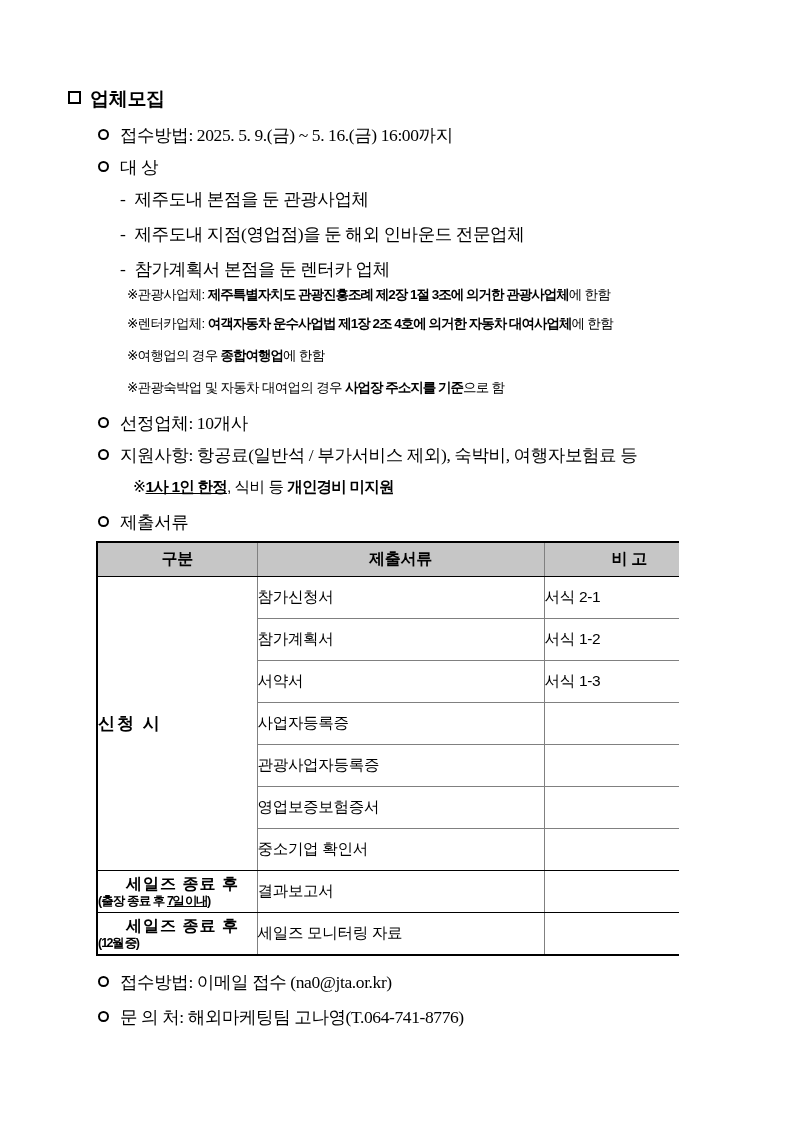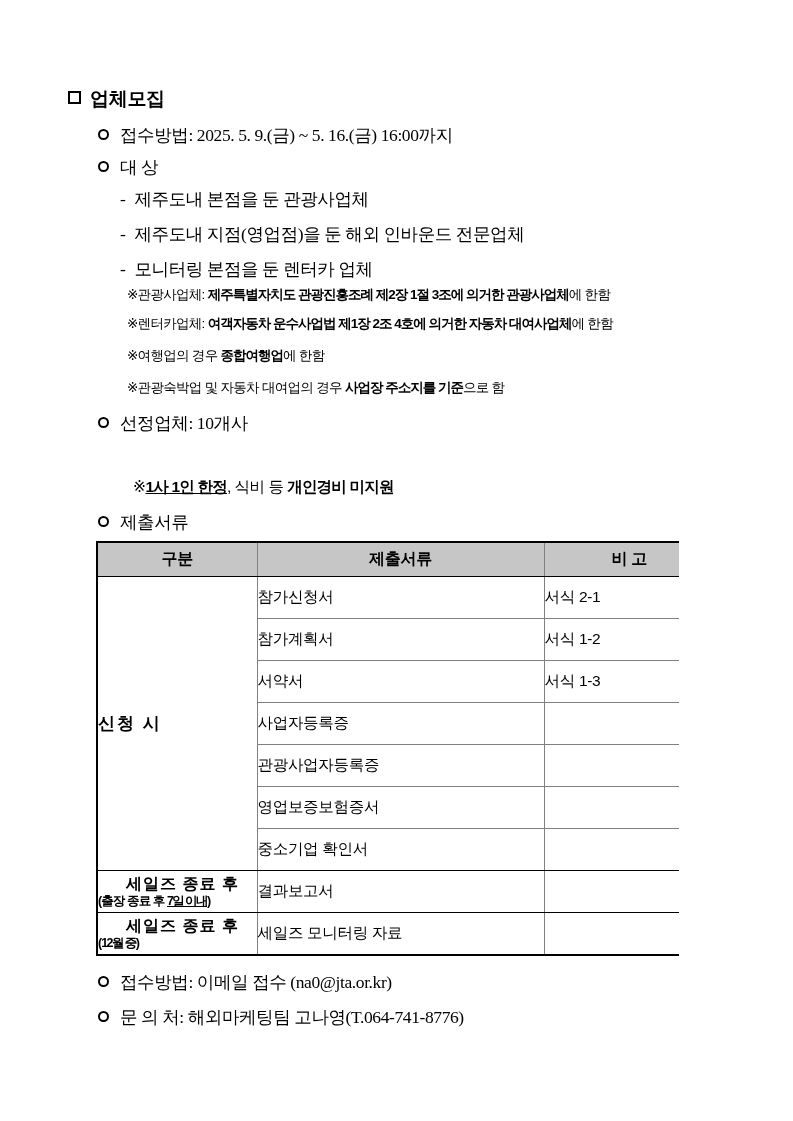--- a/index.html
+++ b/index.html
@@ -177,40 +177,43 @@
     <span class="bul"></span><span>대        상</span>
   </div>
 
   <div class="dash" style="top:222px;">
     <span class="dsh">-</span><span>제주도내 지점(영업점)을 둔 해외 인바운드 전문업체</span>
   </div>
   <div class="dash" style="top:187px;">
     <span class="dsh">-</span><span>제주도내 본점을 둔 관광사업체</span>
   </div>
   <div class="dash" style="top:257px;">
-    <span class="dsh">-</span><span>모니터링 본점을 둔 렌터카 업체</span>
+    <span class="dsh">-</span><span>참가계획서 본점을 둔 렌터카 업체</span>
   </div>
 
   <div class="note" style="top:286px;">
     <span>※관광사업체: </span><b>제주특별자치도 관광진흥조례 제2장 1절 3조에 의거한 관광사업체</b><span>에 한함</span>
   </div>
   <div class="note" style="top:315px;">
     <span>※렌터카업체: </span><b>여객자동차 운수사업법 제1장 2조 4호에 의거한 자동차 대여사업체</b><span>에 한함</span>
   </div>
   <div class="note" style="top:347px;">
     <span>※여행업의 경우 </span><b>종합여행업</b><span>에 한함</span>
   </div>
   <div class="note" style="top:379px;text-align:right;">
     <span>※관광숙박업 및 자동차 대여업의 경우 </span><b>사업장 주소지를 기준</b><span>으로 함</span>
   </div>
 
   <div class="lvl1" style="top:411px;">
     <span class="bul"></span><span>선정업체:</span>&nbsp;<span>10개사</span>
   </div>
 
+  <div class="lvl1" style="top:443px;">
+    <span class="bul"></span><span>지원사항:</span>&nbsp;<span>항공료(일반석 / 부가서비스 제외), 숙박비, 여행자보험료 등</span>
+  </div>
   <div class="subnote" style="top:477px;">
     <span>※</span><u class="bu">1사 1인 한정</u><span>, 식비 등 </span><b>개인경비 미지원</b>
   </div>
 
   <div class="lvl1" style="top:510px;">
     <span class="bul"></span><span>제출서류</span>
   </div>
 
   <table class="doc-table">
     <colgroup>

